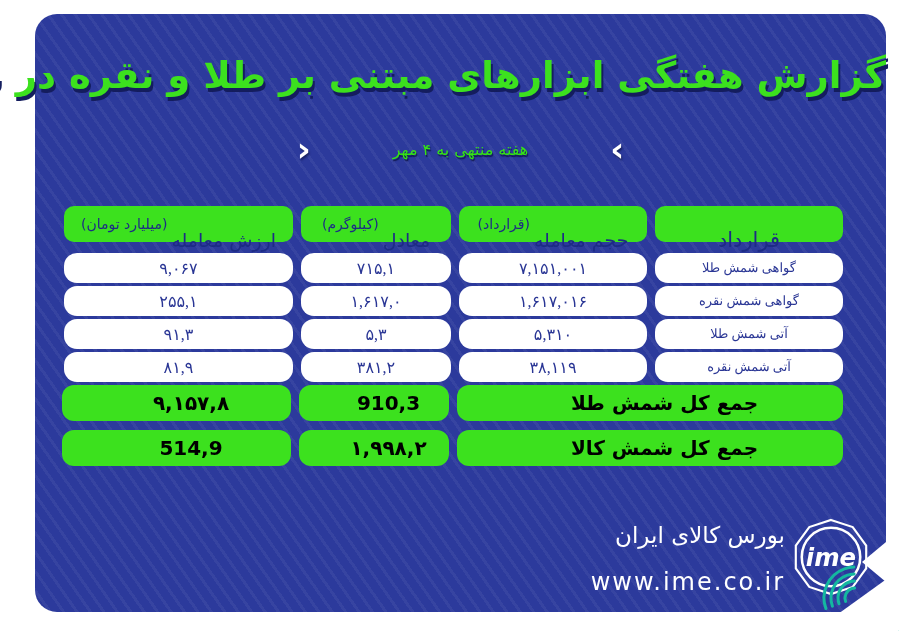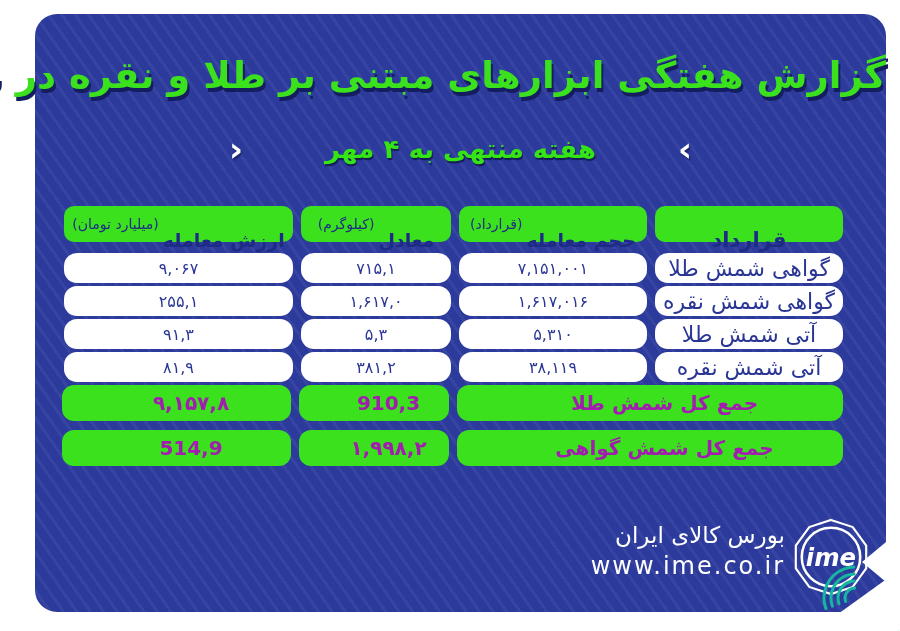--- a/index.html
+++ b/index.html
@@ -18,46 +18,46 @@
     text-align:center; direction:rtl; white-space:nowrap;
     font-size:37px; font-weight:bold; color:#3ce11e;
     text-shadow:2px 4px 0 #141d5e;
   }
 
   .subtitle-row {
     position:absolute; left:0; top:118px; width:100%;
     display:flex; justify-content:center; align-items:center; gap:82px;
   }
   .chev { color:#ffffff; font-size:34px; font-weight:bold; line-height:1; text-shadow:1px 2px 2px rgba(10,16,60,.6); }
-  .subtitle { color:#35e415; font-size:26px; font-weight:bold; direction:rtl; text-shadow:1px 2px 1px rgba(10,16,60,.75); }
+  .subtitle { color:#35e415; font-size:16px; font-weight:normal; direction:rtl; text-shadow:1px 2px 1px rgba(10,16,60,.75); }
 
   .table { position:absolute; left:27px; top:192px; width:781px; }
   .tr { display:flex; direction:rtl; gap:8px; }
   .tr.head  { height:36px; margin-bottom:11px; }
   .tr.data  { height:30px; margin-bottom:3px; }
   .tr.total { height:36px; }
   .tr.t1 { margin-top:2px; margin-bottom:9px; }
 
   .c1 { width:188px; } .c2 { width:188px; } .c3 { width:150px; } .c4 { width:229px; }
   .span12 { width:386px;text-align:center; }
 
   .cell { display:flex; align-items:center; justify-content:center; direction:rtl; }
   .th { background:#3ce11e; border-radius:10px; color:#1d2b85; gap:4px; }
-  .h-label { font-weight:bold; font-size:19px;margin-top:32px; }
+  .h-label { font-weight:normal; font-size:19px;margin-top:32px; }
   .h-label.big { font-size:21px; }
   .h-unit { font-size:14px; font-weight:normal; }
 
-  .td { background:#ffffff; border-radius:13px; color:#2a3695; font-size:16px; }
-  .td.contract { font-size:22px; }
+  .td { background:#ffffff; border-radius:13px; color:#2a3695; font-size:16px;font-family:Liberation Serif, serif; }
+  .td.contract { font-size:13px; }
 
-  .tt { background:#3ce11e; border-radius:12px; color:#a21caf; font-weight:bold; font-size:20px;padding-left:29px; }
+  .tt { background:#3ce11e; border-radius:12px; color:#000000; font-weight:bold; font-size:20px;padding-left:29px; }
 
   .footer-text { position:absolute; left:430px; top:508px; width:320px; text-align:right; color:#ffffff; }
   .footer-org { font-size:23px; direction:rtl; }
-  .footer-url { font-size:24px; letter-spacing:2px; margin-top:4px; }
+  .footer-url { font-size:24px; letter-spacing:2px; margin-top:20px; }
 
   .ime-logo { position:absolute; left:757px; top:504px; }
 
   .notch-wedge {
     position:absolute; left:862px; top:542px; width:0; height:0;
     border-top:20px solid transparent; border-bottom:20px solid transparent;
     border-right:24px solid #ffffff;
   }
   .notch-corner {
     position:absolute; left:838px; top:578px; width:50px; height:36px;
@@ -128,21 +128,21 @@
         <div class="cell td c4">۸۱,۹</div>
       </div>
 
       <div class="tr total t1">
         <div class="cell tt span12">جمع کل شمش طلا</div>
         <div class="cell tt c3">910,3</div>
         <div class="cell tt c4">۹,۱۵۷,۸</div>
       </div>
 
       <div class="tr total t2">
-        <div class="cell tt span12">جمع کل شمش گواهی</div>
+        <div class="cell tt span12">جمع کل شمش کالا</div>
         <div class="cell tt c3">۱,۹۹۸,۲</div>
         <div class="cell tt c4">514,9</div>
       </div>
 
     </div>
 
     <div class="footer-text">
       <div class="footer-org">بورس کالای ایران</div>
       <div class="footer-url">www.ime.co.ir</div>
     </div>

